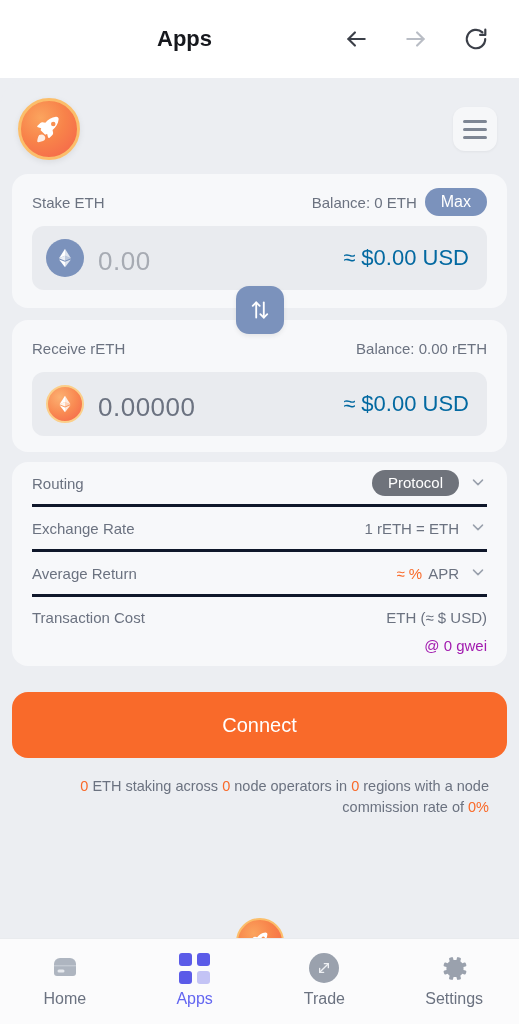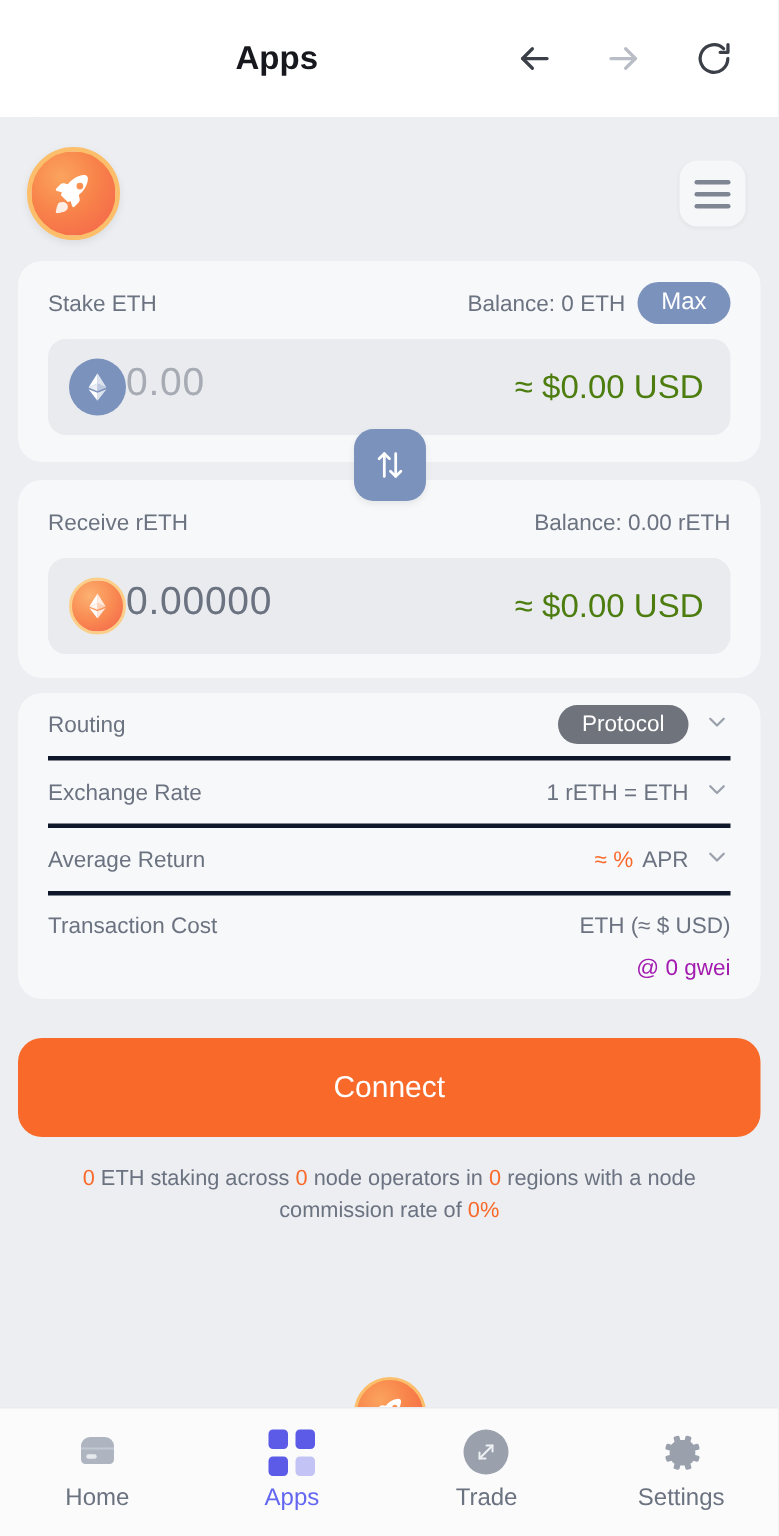--- a/index.html
+++ b/index.html
@@ -63,30 +63,30 @@
   .max-btn {
     background:#7b92bc; color:#ffffff; font-size:16px;
     padding:5px 16px; border-radius:16px; line-height:1.1;
   }
 
   .amount-row {
     background:#e9ebef; border-radius:12px;
     display:flex; align-items:center; justify-content:space-between;
     padding:13px 18px 13px 14px;
   }
-  .amount-left { display:flex; align-items:flex-start; }
+  .amount-left { display:flex; align-items:flex-end; gap:14px; }
   .coin { width:38px; height:38px; border-radius:50%; display:flex; align-items:center; justify-content:center; flex:0 0 38px; }
   .coin.eth { background:#7b92bc; }
   .coin.reth {
     background:radial-gradient(circle at 35% 30%, #fcb172 0%, #f98a52 50%, #f4614a 100%);
     border:2px solid #fbcf8a;
   }
   .amount-value { font-size:26px; color:#a7abb3; letter-spacing:0.5px; }
   .amount-value.filled { color:#6b7280; }
-  .usd { font-size:22px; color:#4d7c0f; white-space:nowrap; }
+  .usd { font-size:22px; color:#0369a1; white-space:nowrap; }
 
   
   .swap-wrap { position:relative; height:0; }
   .swap-btn {
     position:absolute; left:50%; transform:translateX(-50%); top:-22px;
     width:48px; height:48px; border-radius:13px; background:#7b92bc;
     display:flex; align-items:center; justify-content:center;
     box-shadow:0 2px 5px rgba(0,0,0,0.08); z-index:5;
   }
 
@@ -107,21 +107,21 @@
   .gwei-row { display:flex; justify-content:flex-end; padding-bottom:12px; }
   .gwei { font-size:15px; color:#a21caf; }
 
   
   .connect-btn {
     margin:26px 12px 0 12px; height:66px; border-radius:16px;
     background:#f96a2a; color:#ffffff; font-size:20px;
     display:flex; align-items:center; justify-content:center;
   }
   .stat-text {
-    margin:18px 30px 0 30px; text-align:center;
+    margin:18px 30px 0 30px; text-align:right;
     font-size:14.5px; color:#6b7280; line-height:1.45;
   }
 
   
   .float-rocket {
     position:absolute; left:50%; transform:translateX(-50%); bottom:58px;
     width:48px; height:48px; border-radius:50%;
     background:radial-gradient(circle at 35% 30%, #fba45e 0%, #f8834a 45%, #f4614a 100%);
     border:2px solid #fbbe6b;
     display:flex; align-items:center; justify-content:center;

